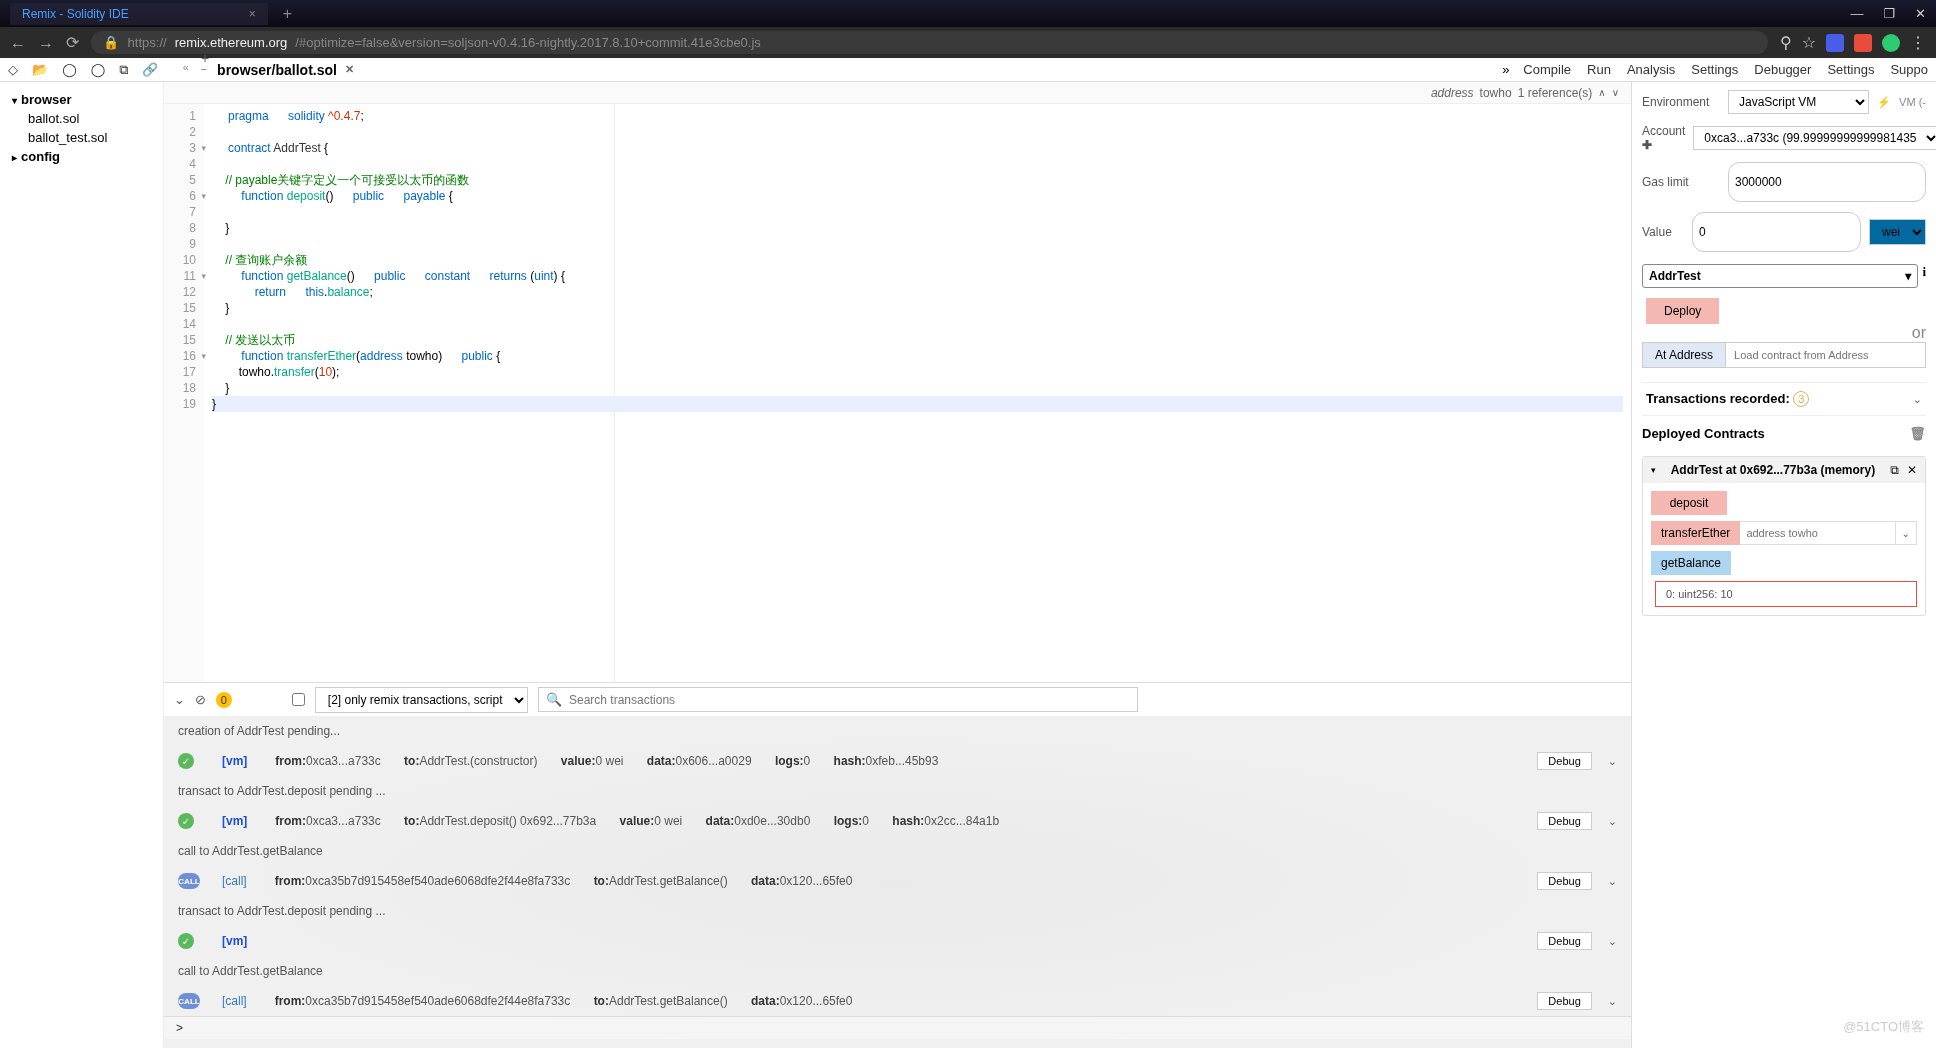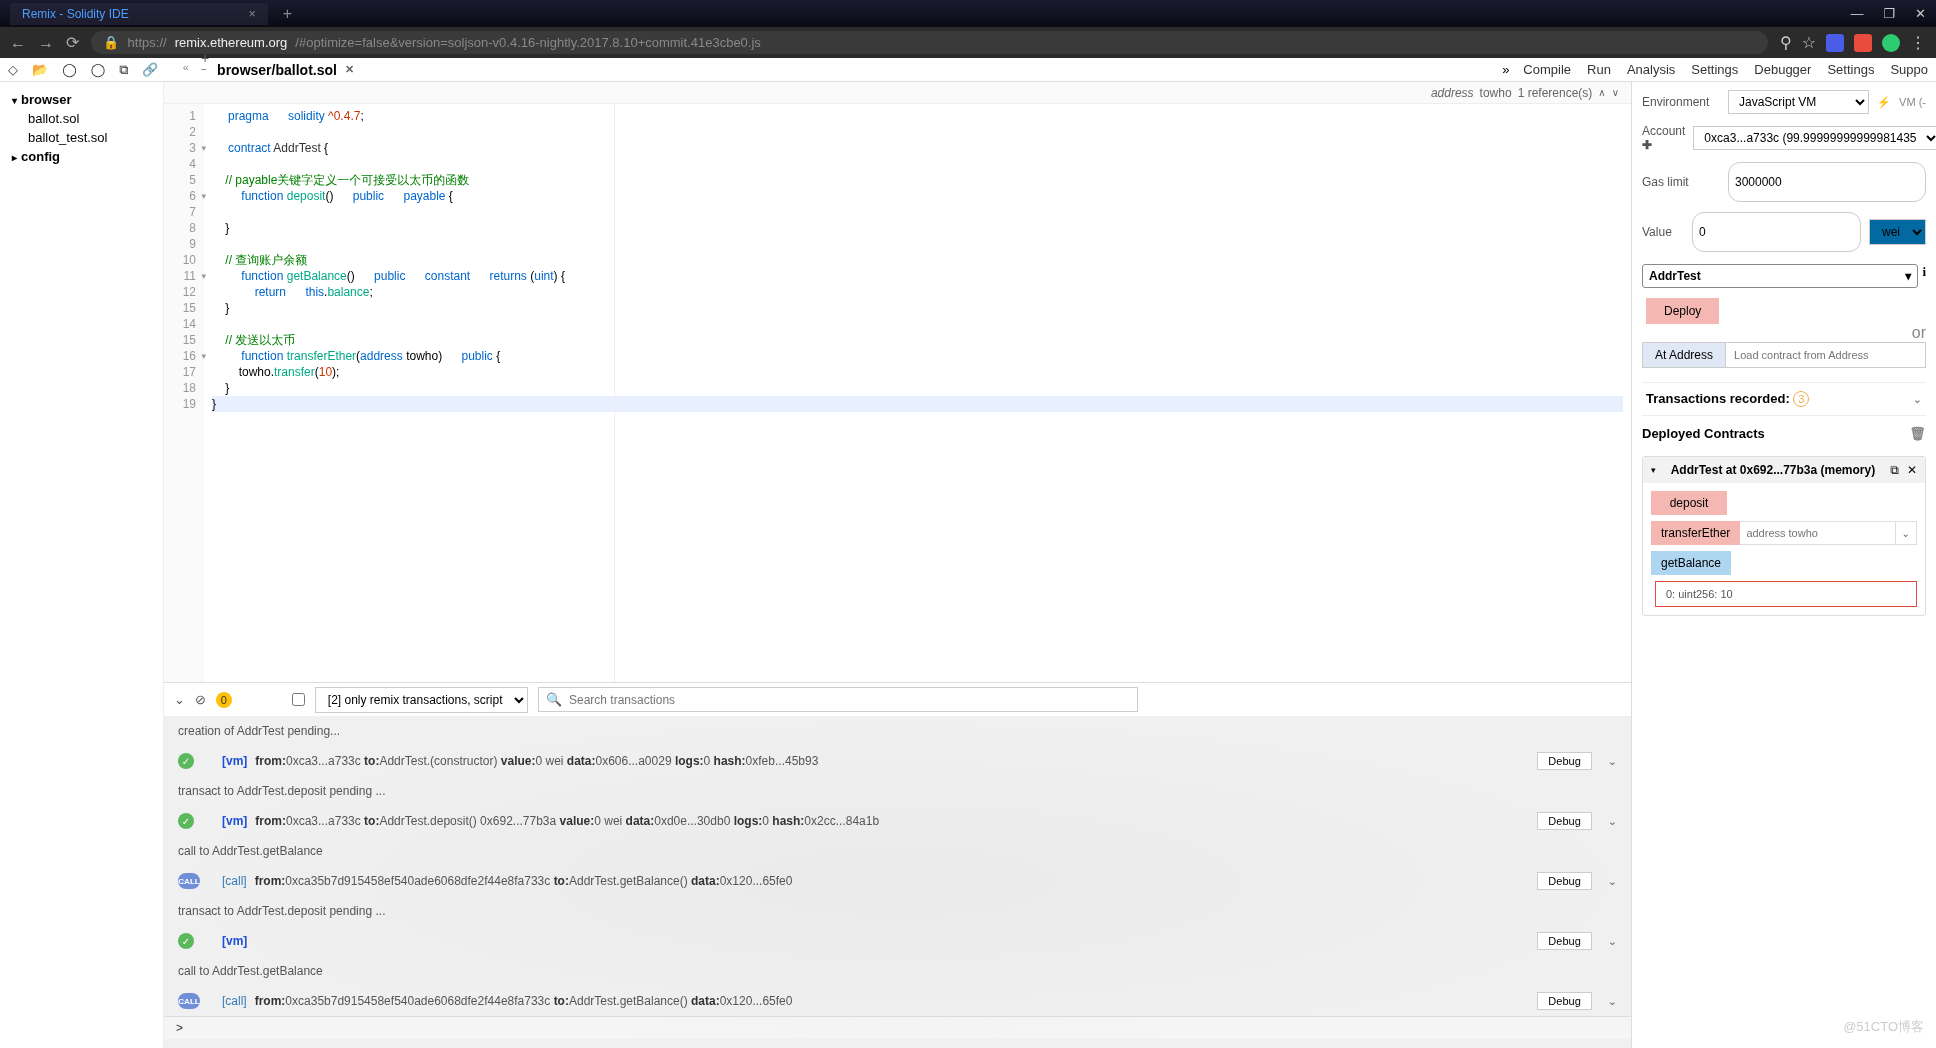--- a/index.html
+++ b/index.html
@@ -72,21 +72,21 @@
 
 .console { height: 332px; background: #f0f0f0; overflow-y: auto; font-family: 'Courier New', monospace; font-size: 12px; color: #555; position: relative; }
 .console::before { content: ""; position: absolute; inset: 0; background: radial-gradient(ellipse at center, rgba(200,200,200,0.15), transparent 70%); pointer-events: none; }
 .log-line { padding: 6px 14px; min-height: 30px; display: flex; align-items: center; gap: 8px; position: relative; }
 .status-icon { width: 16px; height: 16px; border-radius: 50%; display: inline-flex; align-items: center; justify-content: center; font-size: 10px; color: #fff; }
 .status-ok { background: #5cb85c; }
 .status-call { background: #6f8ed8; font-size: 8px; font-weight: bold; border-radius: 8px; width: 22px; }
 .vm-tag { color: #1d4ed8; font-weight: bold; }
 .call-tag { color: #337ab7; }
 .log-text { flex: 1; }
-.log-text b { color: #333; font-weight: bold; }
+.log-text b { color: #333; font-weight: bold; margin-left: 20px; }
 .debug-btn { background: #fff; border: 1px solid #ccc; padding: 2px 10px; font-size: 11px; cursor: pointer; margin-left: auto; }
 .expand-caret { color: #666; font-size: 11px; margin-left: 8px; cursor: pointer; }
 .prompt-line { padding: 4px 12px; border-top: 1px solid #ddd; background: #f5f5f5; color: #333; }
 
 
 .right-panel { width: 304px; padding: 8px 10px; font-size: 13px; overflow-y: auto; background: #fff; }
 .rp-row { display: flex; align-items: center; margin-bottom: 10px; gap: 8px; }
 .rp-label { width: 78px; color: #555; font-size: 12px; }
 .rp-input { flex: 1; border: 1px solid #ccc; padding: 12px 6px; font-size: 12px; border-radius: 12px; }
 .rp-select { flex: 1; border: 1px solid #ccc; padding: 3px 6px; font-size: 12px; background: #fff; }

